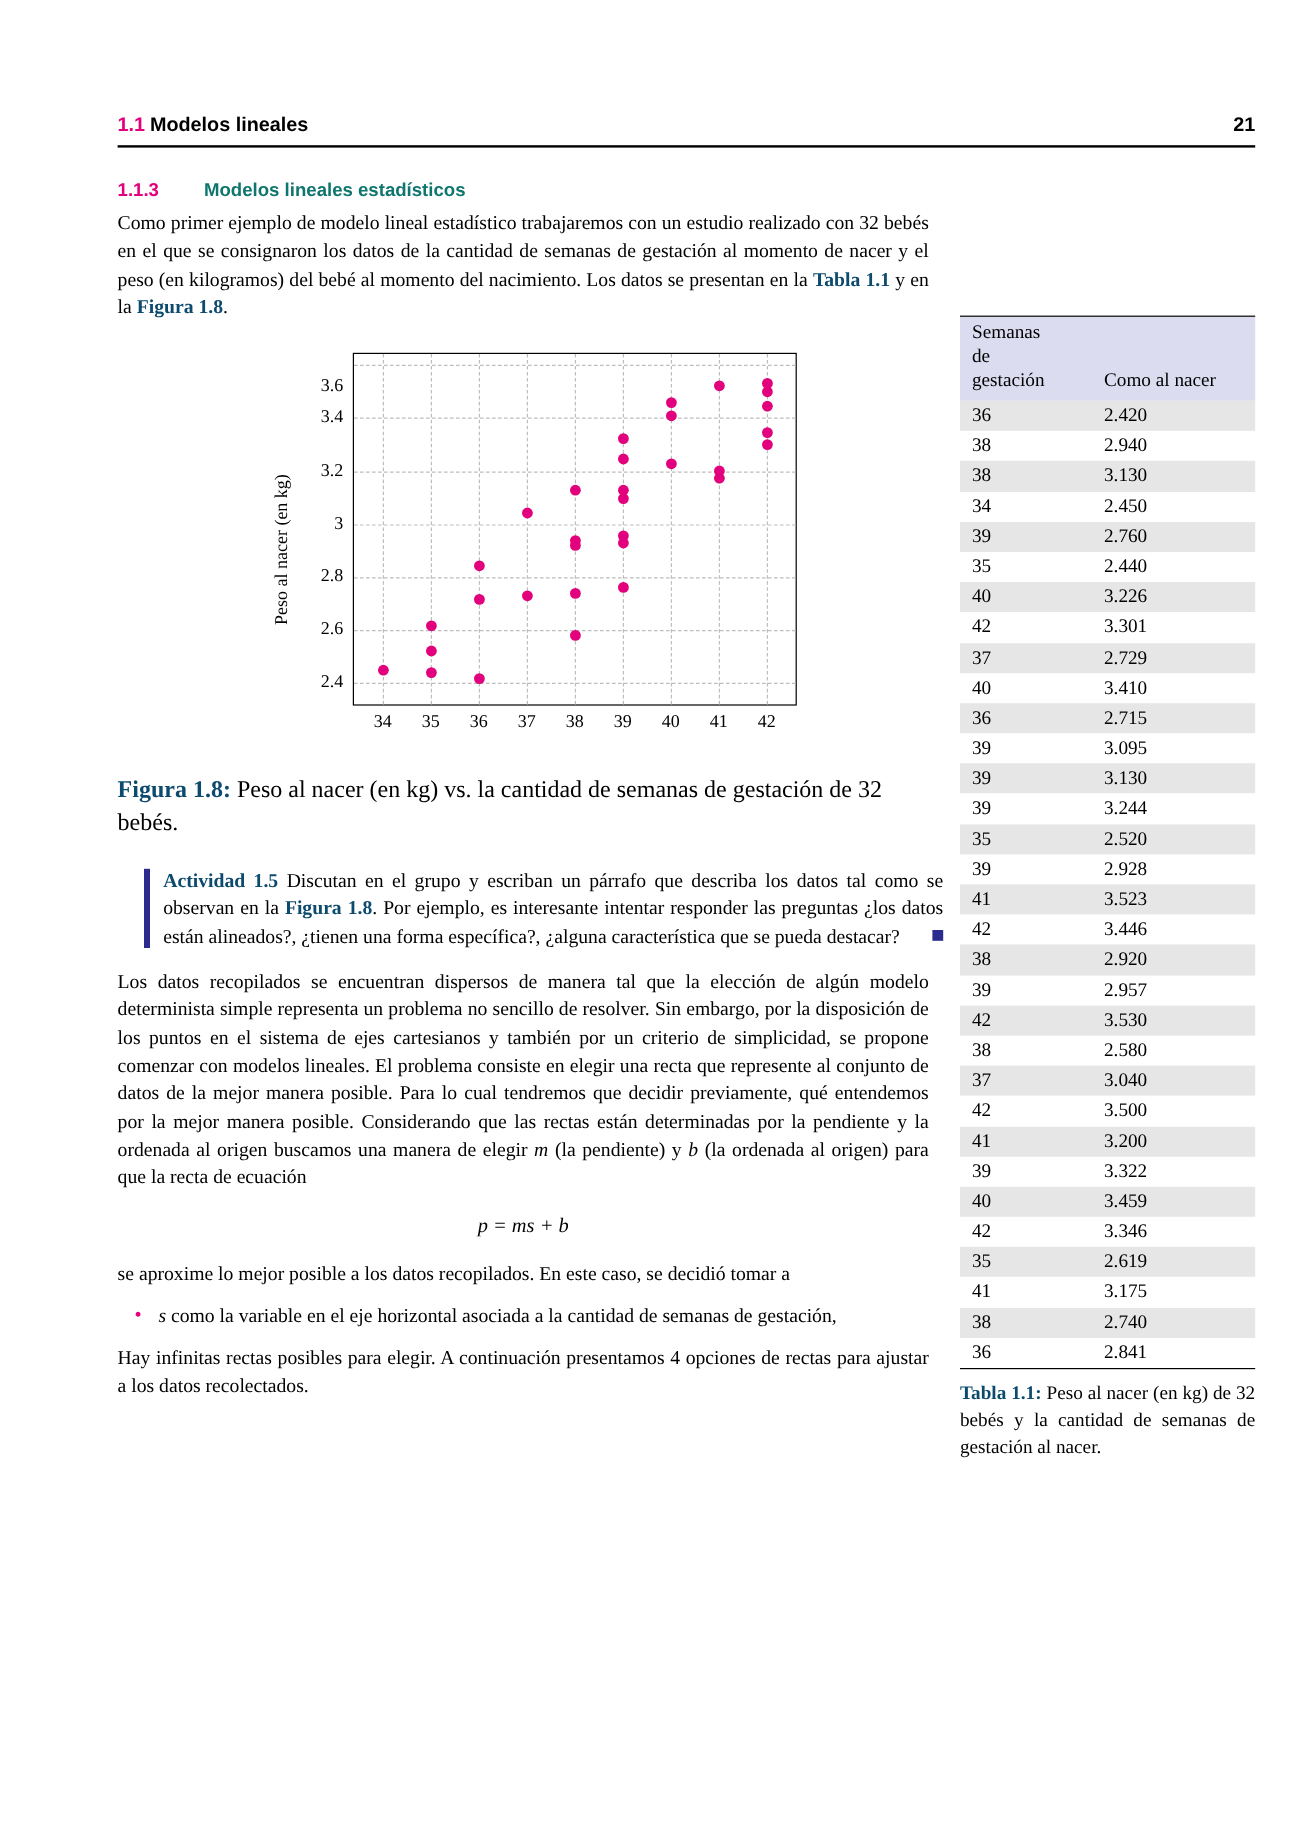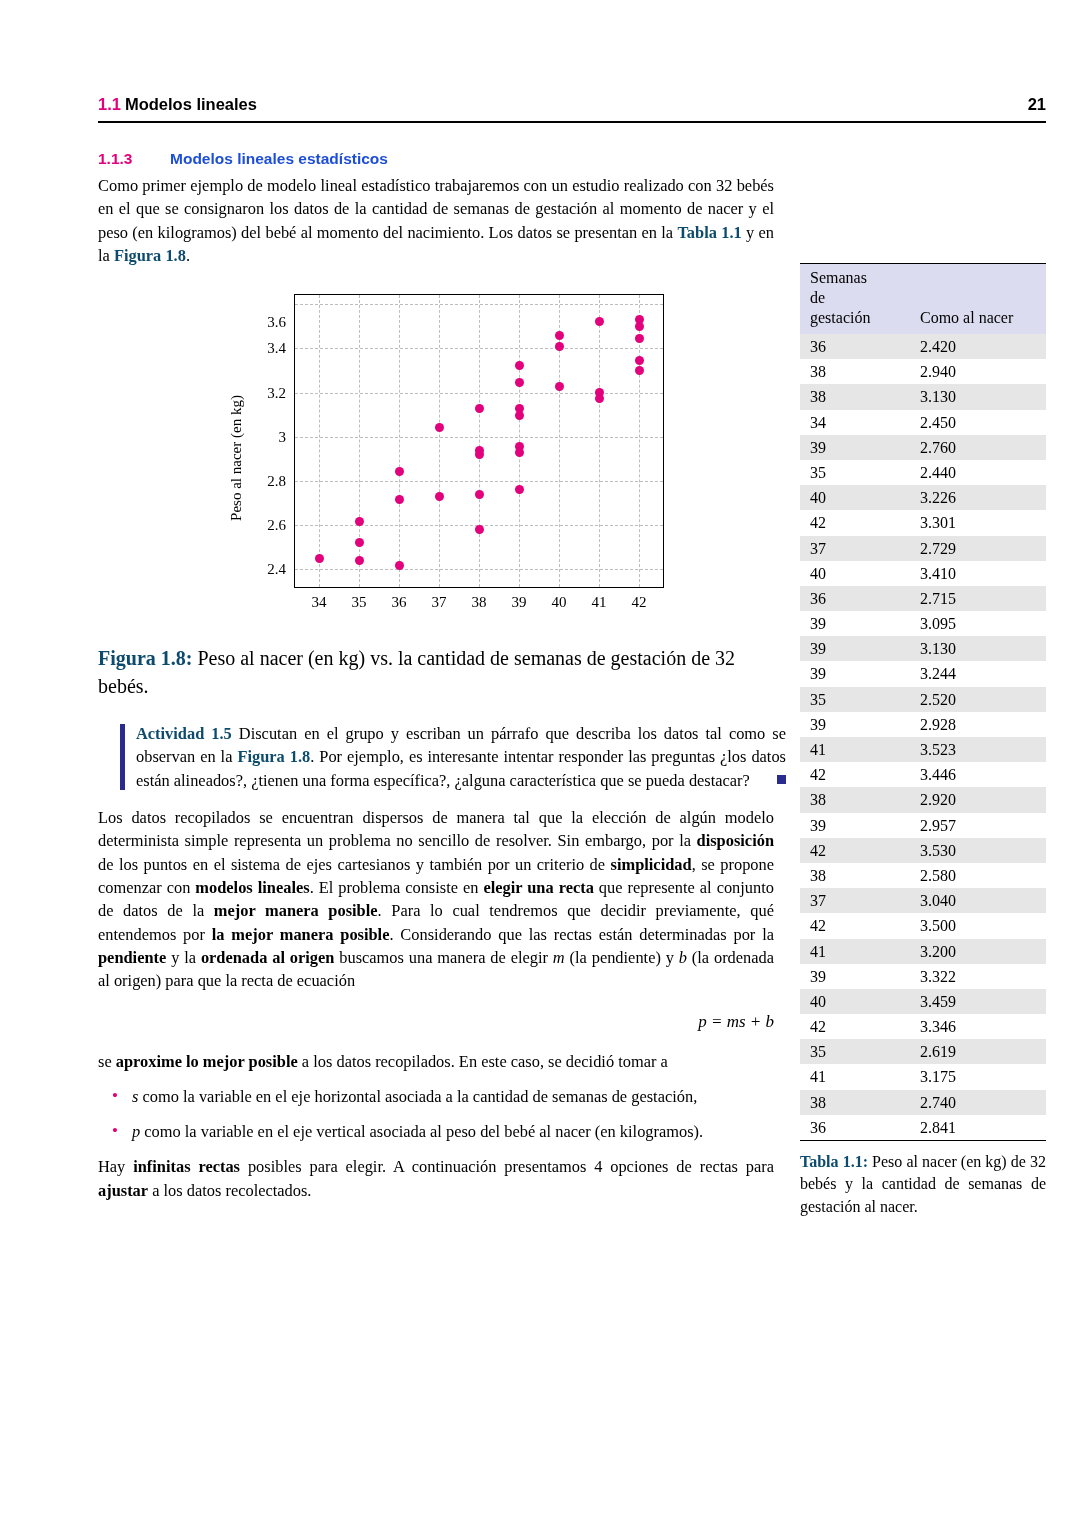--- a/index.html
+++ b/index.html
@@ -55,30 +55,30 @@
     width: 676px;
   }
   h3.section-head {
     font-family: "Liberation Sans", sans-serif;
     font-size: 15.5px;
     font-weight: bold;
     margin: 0 0 6px 0;
     display: flex;
   }
   h3.section-head .sec-num { color: #e3007c; width: 72px; }
-  h3.section-head .sec-txt { color: #1d4ed8; }
+  h3.section-head .sec-txt { color: #0f766e; }
 
   p.body {
     font-size: 16.4px;
     line-height: 1.42;
     text-align: justify;
     margin: 0 0 11px 0;
   }
   .pink { color: #0c4a6e; font-weight: bold; }
-  b { font-weight: bold; }
+  b { font-weight: normal; }
   i { font-style: italic; }
 
   
   .figure-wrap {
     position: relative;
     width: 676px;
     height: 360px;
     margin-top: 4px;
   }
   .ylabel {
@@ -175,21 +175,21 @@
   .endmark {
     display: inline-block;
     width: 9px;
     height: 9px;
     background: #2b2b8f;
     float: right;
     margin-top: 6px;
   }
 
   .formula {
-    text-align: right;
+    text-align: center;
     font-size: 17px;
     font-style: italic;
     margin: 20px 0 18px 0;
   }
   ul.bullets {
     margin: 4px 0 12px 0;
     padding-left: 34px;
   }
   ul.bullets li {
     font-size: 16.4px;
@@ -345,21 +345,20 @@
     </div>
 
     <p class="body"><span>Los datos recopilados se encuentran dispersos de manera tal que la elección de algún modelo determinista simple representa un problema no sencillo de resolver. Sin embargo, por la </span><b>disposición</b><span> de los puntos en el sistema de ejes cartesianos y también por un criterio de </span><b>simplicidad</b><span>, se propone comenzar con </span><b>modelos lineales</b><span>. El problema consiste en </span><b>elegir una recta</b><span> que represente al conjunto de datos de la </span><b>mejor manera posible</b><span>. Para lo cual tendremos que decidir previamente, qué entendemos por </span><b>la mejor manera posible</b><span>. Considerando que las rectas están determinadas por la </span><b>pendiente</b><span> y la </span><b>ordenada al origen</b><span> buscamos una manera de elegir </span><i>m</i><span> (la pendiente) y </span><i>b</i><span> (la ordenada al origen) para que la recta de ecuación</span></p>
 
     <div class="formula">p = ms + b</div>
 
     <p class="body"><span>se </span><b>aproxime lo mejor posible</b><span> a los datos recopilados. En este caso, se decidió tomar a</span></p>
 
     <ul class="bullets">
       <li><i>s</i><span> como la variable en el eje horizontal asociada a la cantidad de semanas de gestación,</span></li>
-      <li><i>p</i><span> como la variable en el eje vertical asociada al peso del bebé al nacer (en kilogramos).</span></li>
     </ul>
 
     <p class="body"><span>Hay </span><b>infinitas rectas</b><span> posibles para elegir. A continuación presentamos 4 opciones de rectas para </span><b>ajustar</b><span> a los datos recolectados.</span></p>
   </div>
 
   <div class="right-col">
     <table class="data">
       <thead>
         <tr>
           <td class="rule-top" style="width:110px;">

